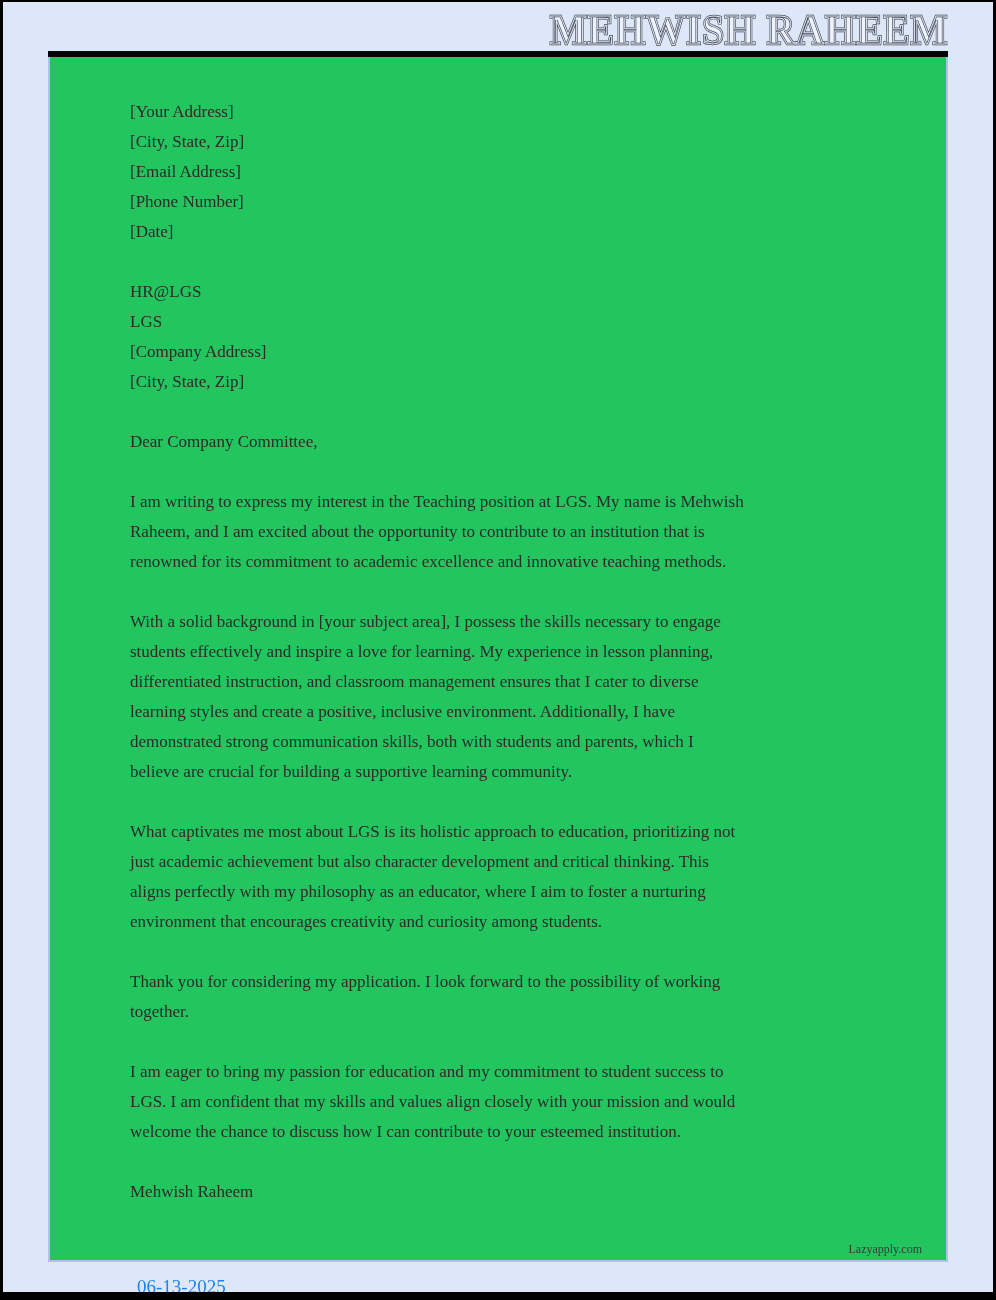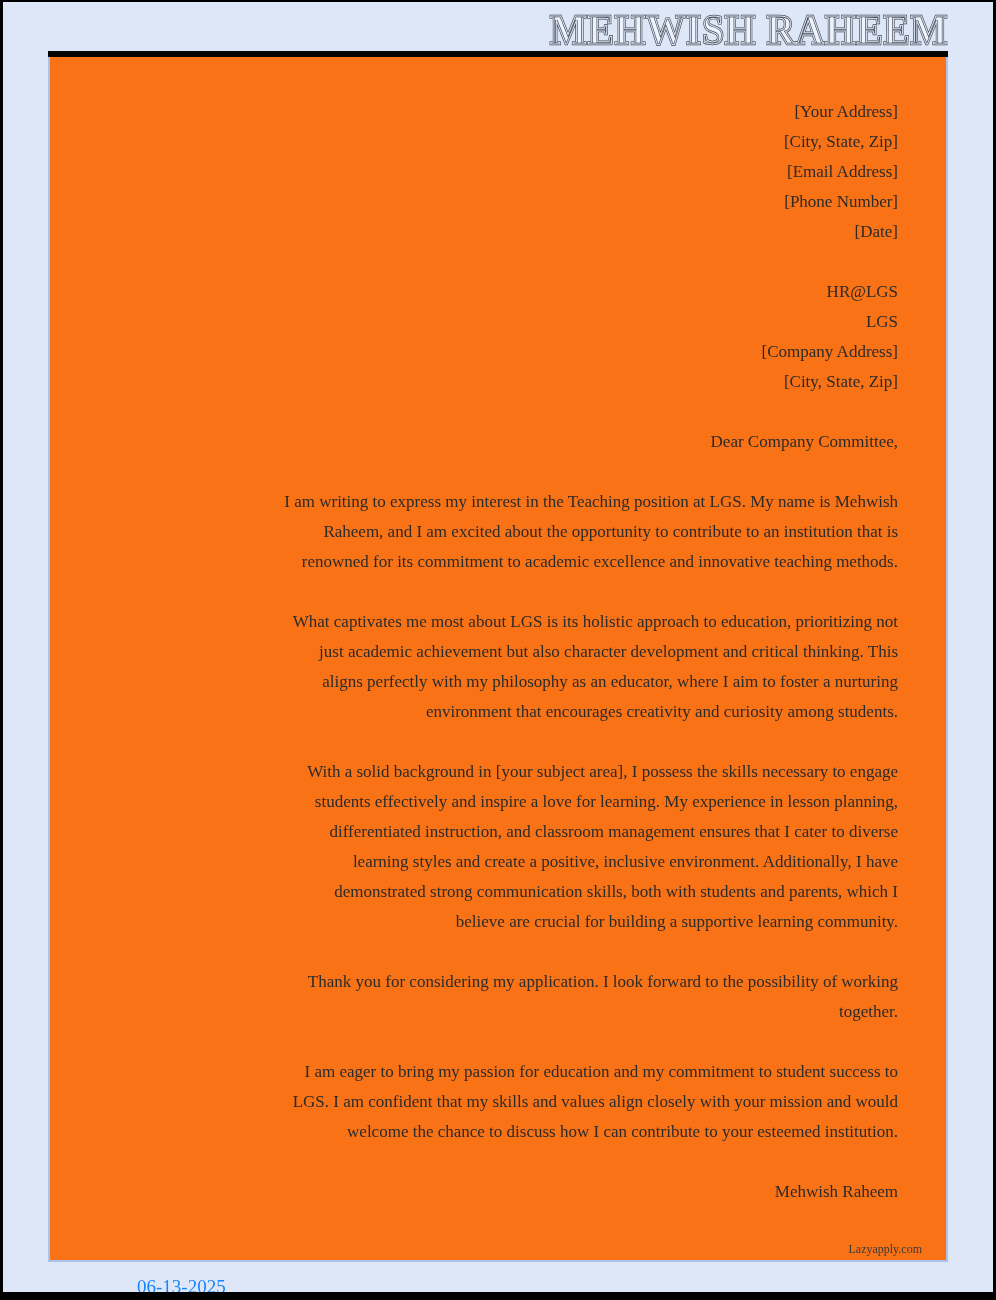--- a/index.html
+++ b/index.html
@@ -40,29 +40,28 @@
     position:absolute;
     left:45px;top:49px;
     width:900px;height:7px;
     background:#050505;
   }
   .page{
     position:absolute;
     left:45px;top:55px;
     width:900px;height:1205px;
     box-sizing:border-box;
-    background:#f97316;
+    background:#22c55e;
     border:2px solid #a9c3ee;
     border-top:none;
-    padding:40px 48px 0 52px;
+    padding:40px 48px 0 80px;
     overflow:hidden;
     color:#2b2b2b;
     font-size:17px;
     line-height:30px;
-    text-align:right;
   }
   .block{margin:0 0 30px 0;}
   .lines{white-space:pre-line;}
   .watermark{
     position:absolute;
     right:24px;bottom:2px;
     font-size:12px;
     line-height:18px;
     color:#3a3a3a;
     cursor:pointer;
@@ -98,31 +97,31 @@
 LGS
 [Company Address]
 [City, State, Zip]</div>
 
     <p class="block">Dear Company Committee,</p>
 
     <div class="block lines">I am writing to express my interest in the Teaching position at LGS. My name is Mehwish
 Raheem, and I am excited about the opportunity to contribute to an institution that is
 renowned for its commitment to academic excellence and innovative teaching methods.</div>
 
-    <div class="block lines">What captivates me most about LGS is its holistic approach to education, prioritizing not
-just academic achievement but also character development and critical thinking. This
-aligns perfectly with my philosophy as an educator, where I aim to foster a nurturing
-environment that encourages creativity and curiosity among students.</div>
-
     <div class="block lines">With a solid background in [your subject area], I possess the skills necessary to engage
 students effectively and inspire a love for learning. My experience in lesson planning,
 differentiated instruction, and classroom management ensures that I cater to diverse
 learning styles and create a positive, inclusive environment. Additionally, I have
 demonstrated strong communication skills, both with students and parents, which I
 believe are crucial for building a supportive learning community.</div>
+
+    <div class="block lines">What captivates me most about LGS is its holistic approach to education, prioritizing not
+just academic achievement but also character development and critical thinking. This
+aligns perfectly with my philosophy as an educator, where I aim to foster a nurturing
+environment that encourages creativity and curiosity among students.</div>
 
     <div class="block lines">Thank you for considering my application. I look forward to the possibility of working
 together.</div>
 
     <div class="block lines">I am eager to bring my passion for education and my commitment to student success to
 LGS. I am confident that my skills and values align closely with your mission and would
 welcome the chance to discuss how I can contribute to your esteemed institution.</div>
 
 
     <p class="block">Mehwish Raheem</p>

